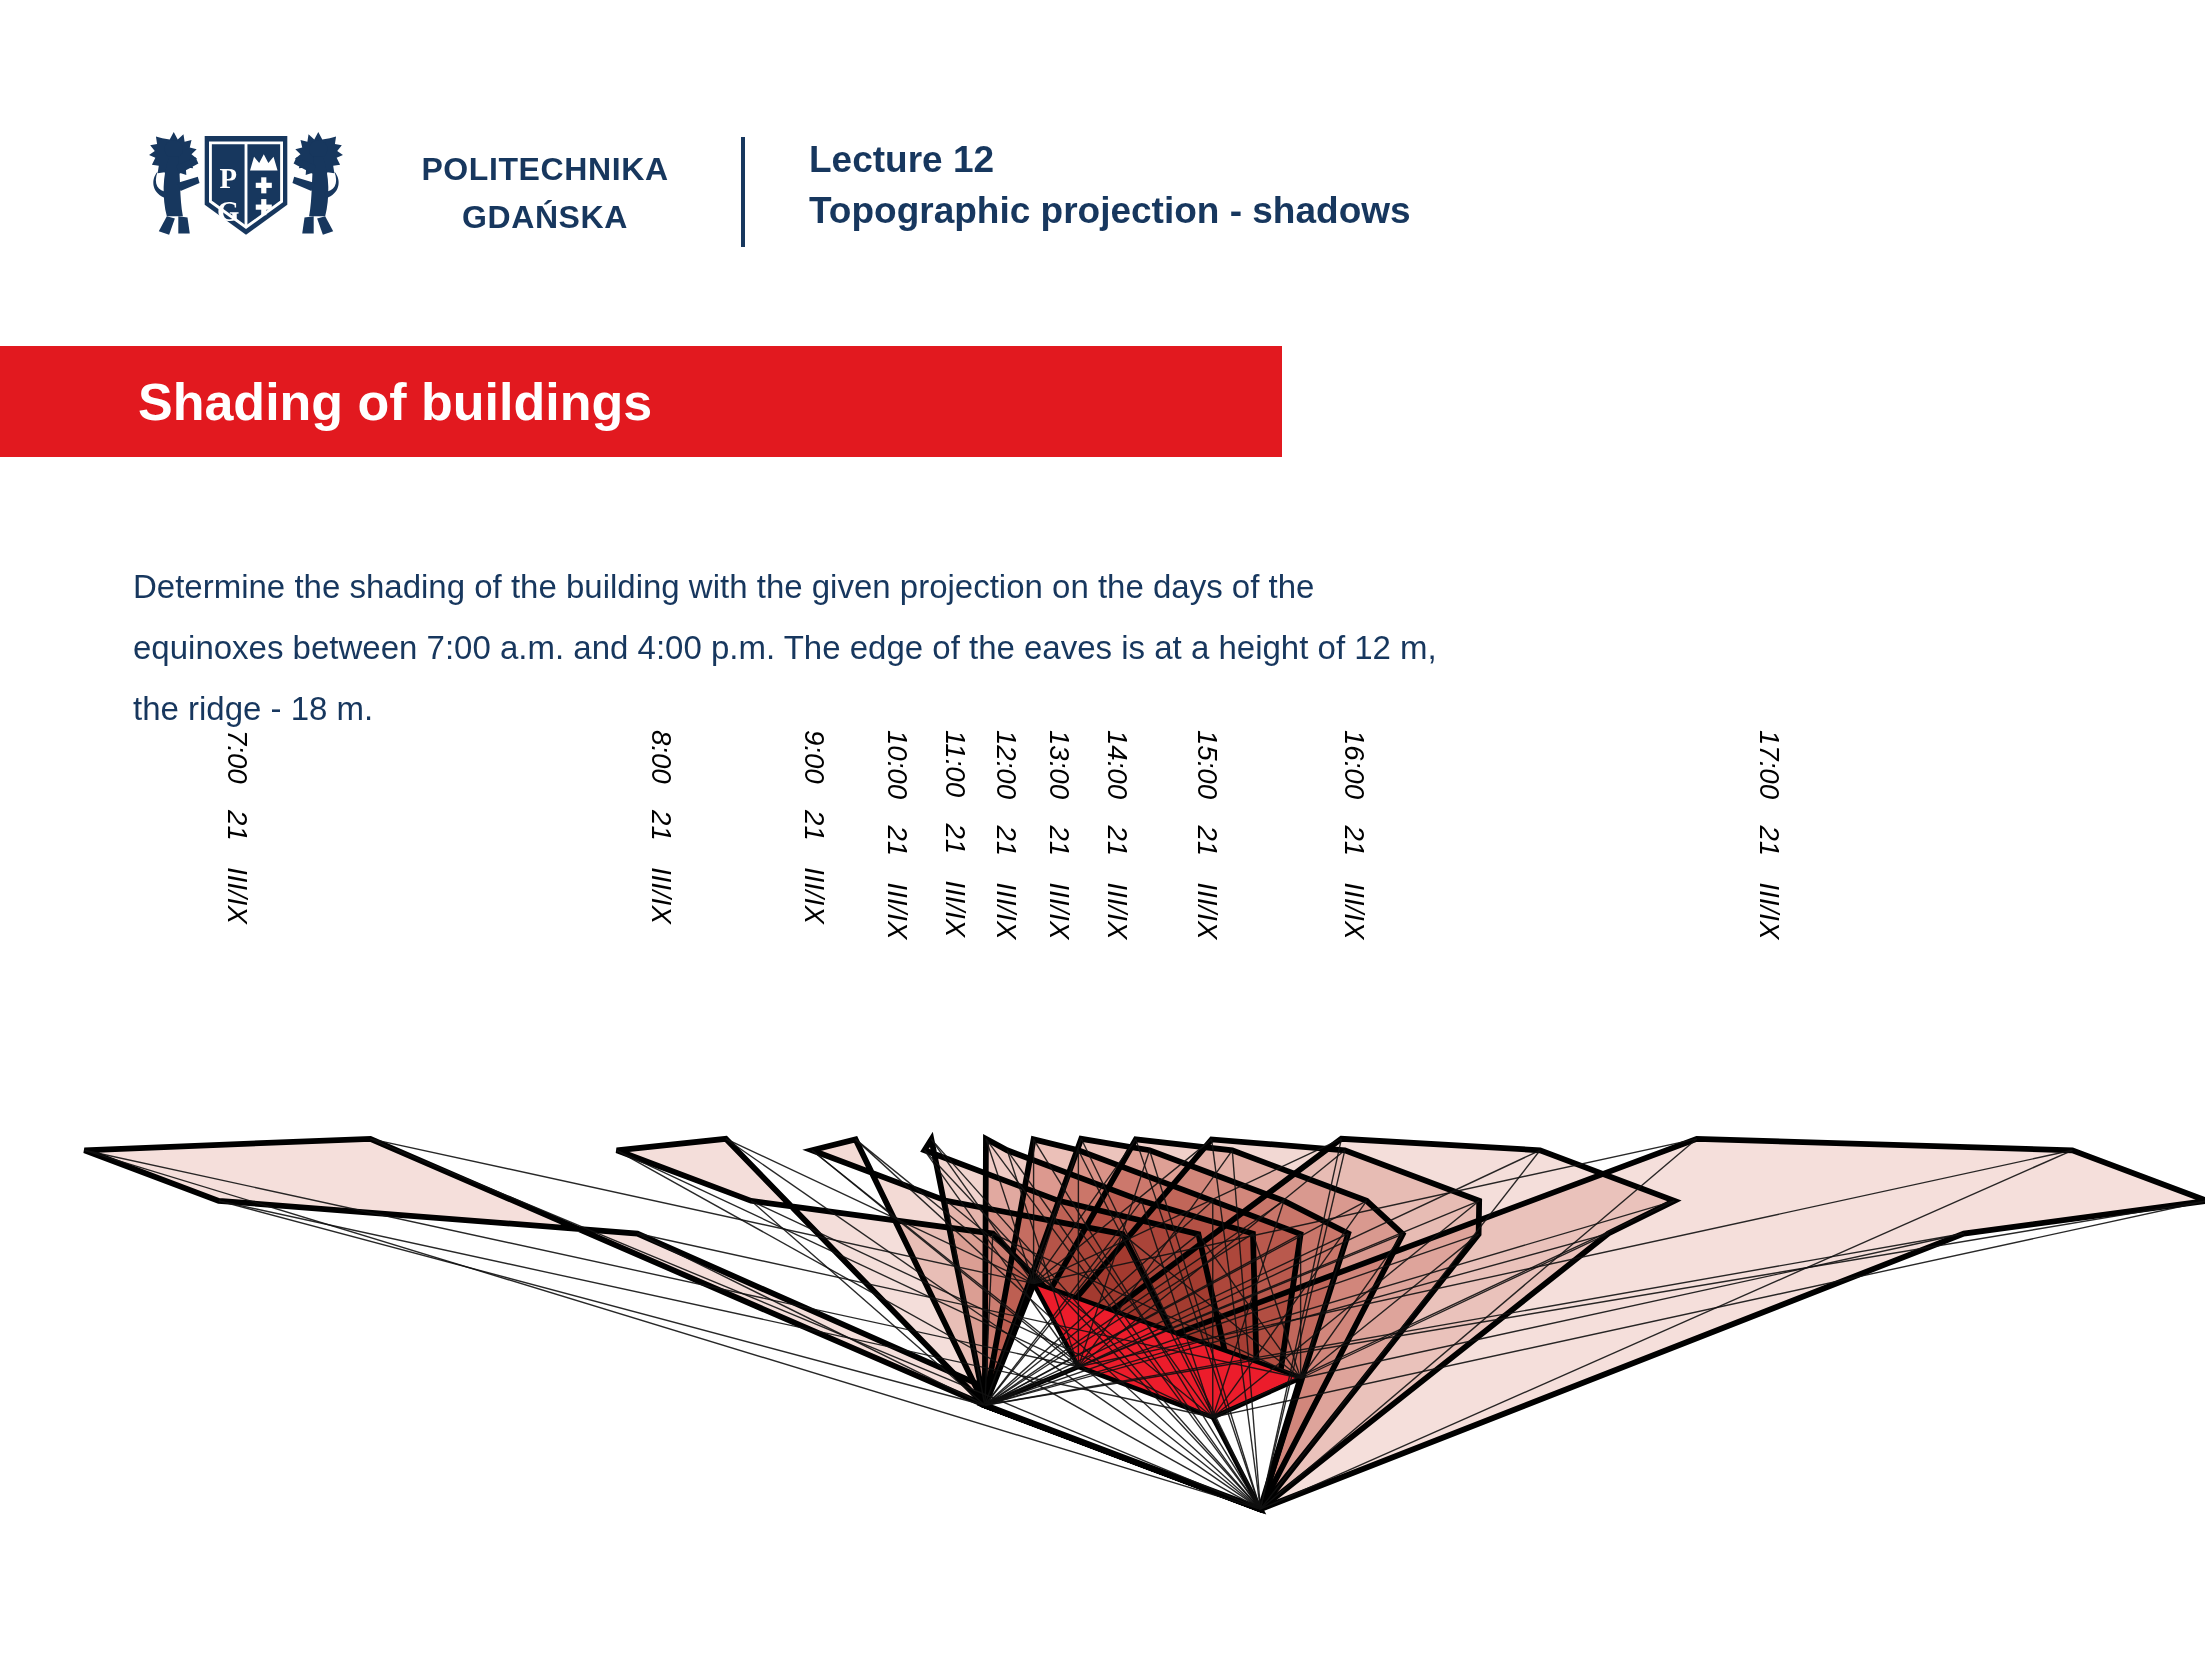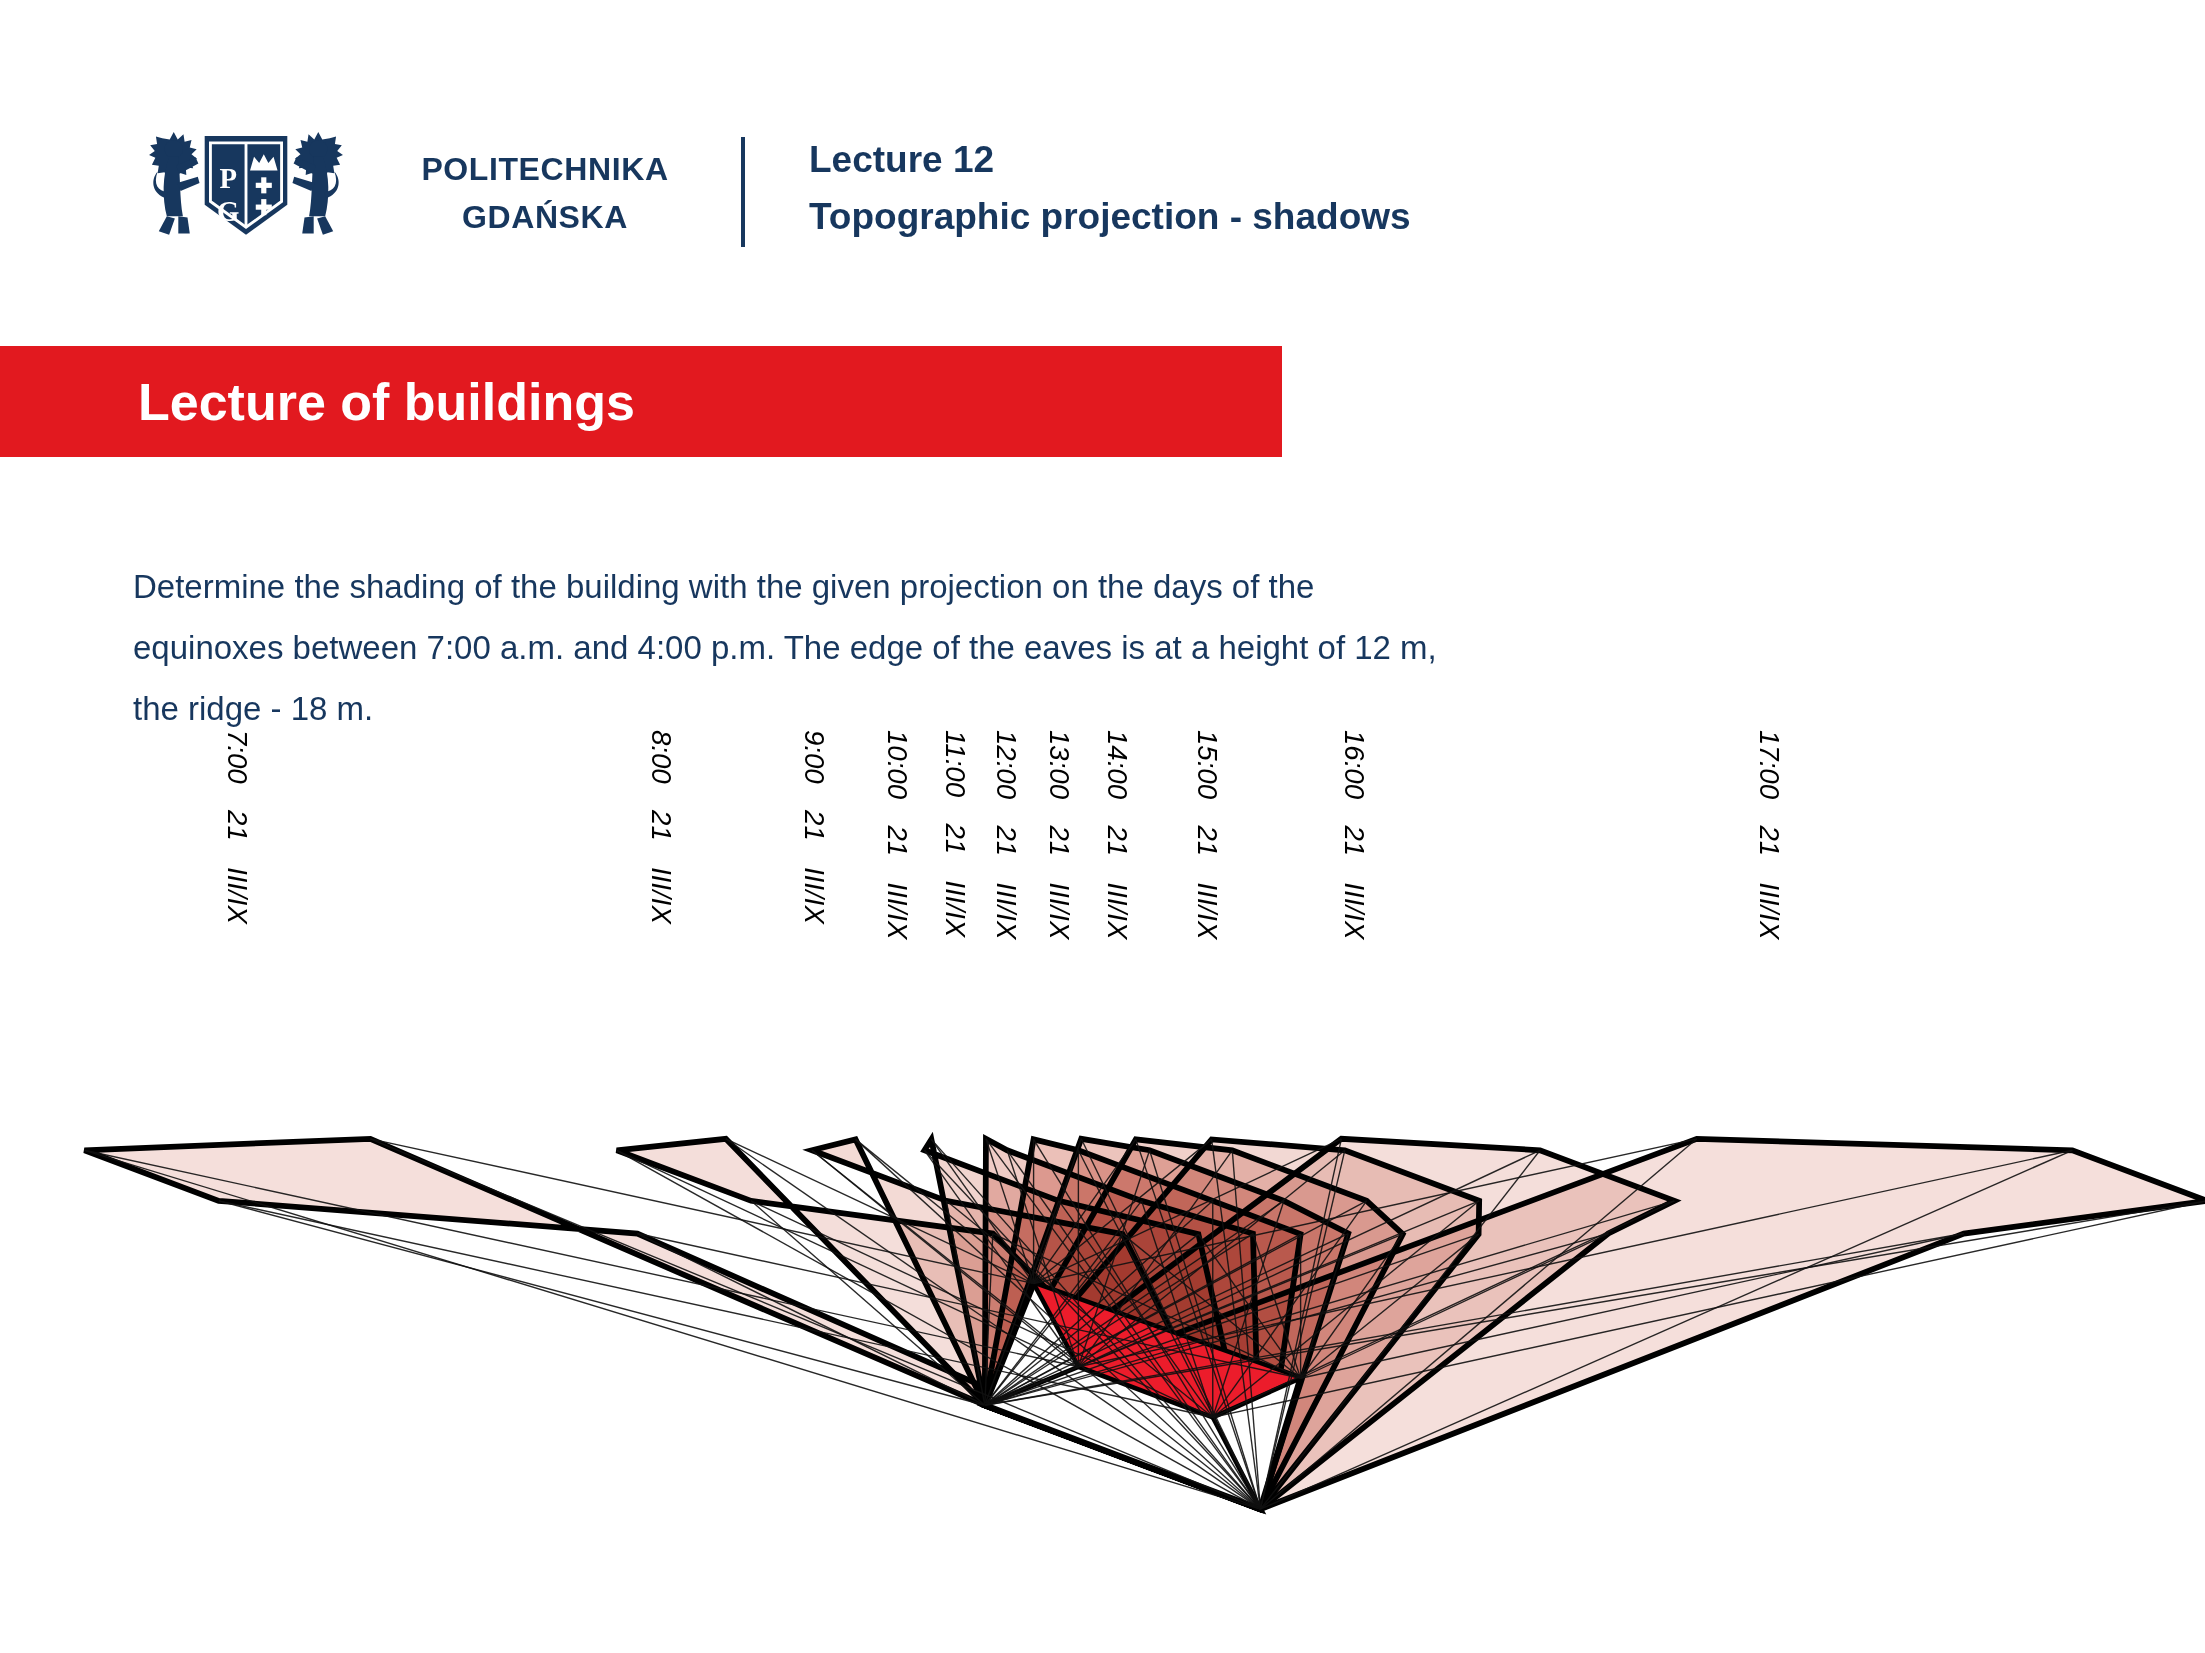--- a/index.html
+++ b/index.html
@@ -7,21 +7,21 @@
     position:relative;width:2205px;height:1654px;background:#ffffff;
     font-family:"Liberation Sans",sans-serif;overflow:hidden;
     --navy:#17375e; --red:#e2191f;
   }
   .abs{position:absolute}
   #logo{left:137px;top:130px;width:218px;height:121px}
   #brand{left:360px;top:145px;width:370px;text-align:center;color:var(--navy);
          font-weight:bold;font-size:32px;line-height:48px;letter-spacing:0.6px;white-space:nowrap}
   #header-divider{left:741px;top:137px;width:4px;height:110px;background:var(--navy)}
   #lecture{left:809px;top:141px;color:var(--navy);font-weight:bold;font-size:37px;line-height:1;white-space:nowrap}
-  #lecture-line2{margin-top:20px}
+  #lecture-line2{margin-top:14px}
   #banner{left:0;top:346px;width:1282px;height:111px;background:var(--red)}
   #banner-title{position:absolute;left:138px;top:26.4px;color:#ffffff;font-weight:bold;font-size:52px;white-space:nowrap}
   #task{left:133px;top:556px;width:2010px;color:var(--navy);font-size:33px;line-height:61px}
   #diagram{left:0;top:0;width:2205px;height:1654px}
   .time-label{position:absolute;top:730px;transform-origin:0 0;transform:rotate(90deg);
               font-style:italic;font-size:27.6px;color:#000;white-space:nowrap}
   .time-label .gap{margin-left:26.4px}
 </style>
 </head>
 <body style="--navy: #17375e; --red: #e2191f;">
@@ -175,21 +175,21 @@
 </div>
 
 <div id="header-divider" class="abs"></div>
 
 <div id="lecture" class="abs">
   <div>Lecture 12</div>
   <div id="lecture-line2">Topographic projection - shadows</div>
 </div>
 
 <div id="banner" class="abs">
-  <div id="banner-title">Lecture of buildings</div>
+  <div id="banner-title">Shading of buildings</div>
 </div>
 
 <div id="task" class="abs">
   <div>Determine the shading of the building with the given projection on the days of the</div>
   <div>equinoxes between 7:00 a.m. and 4:00 p.m. The edge of the eaves is at a height of 12 m,</div>
   <div>the ridge - 18 m.</div>
 </div>
 
 <div class="time-label" style="left: 253px;">
   <span>7:00</span><span class="gap">21</span><span class="gap">III/IX</span>

